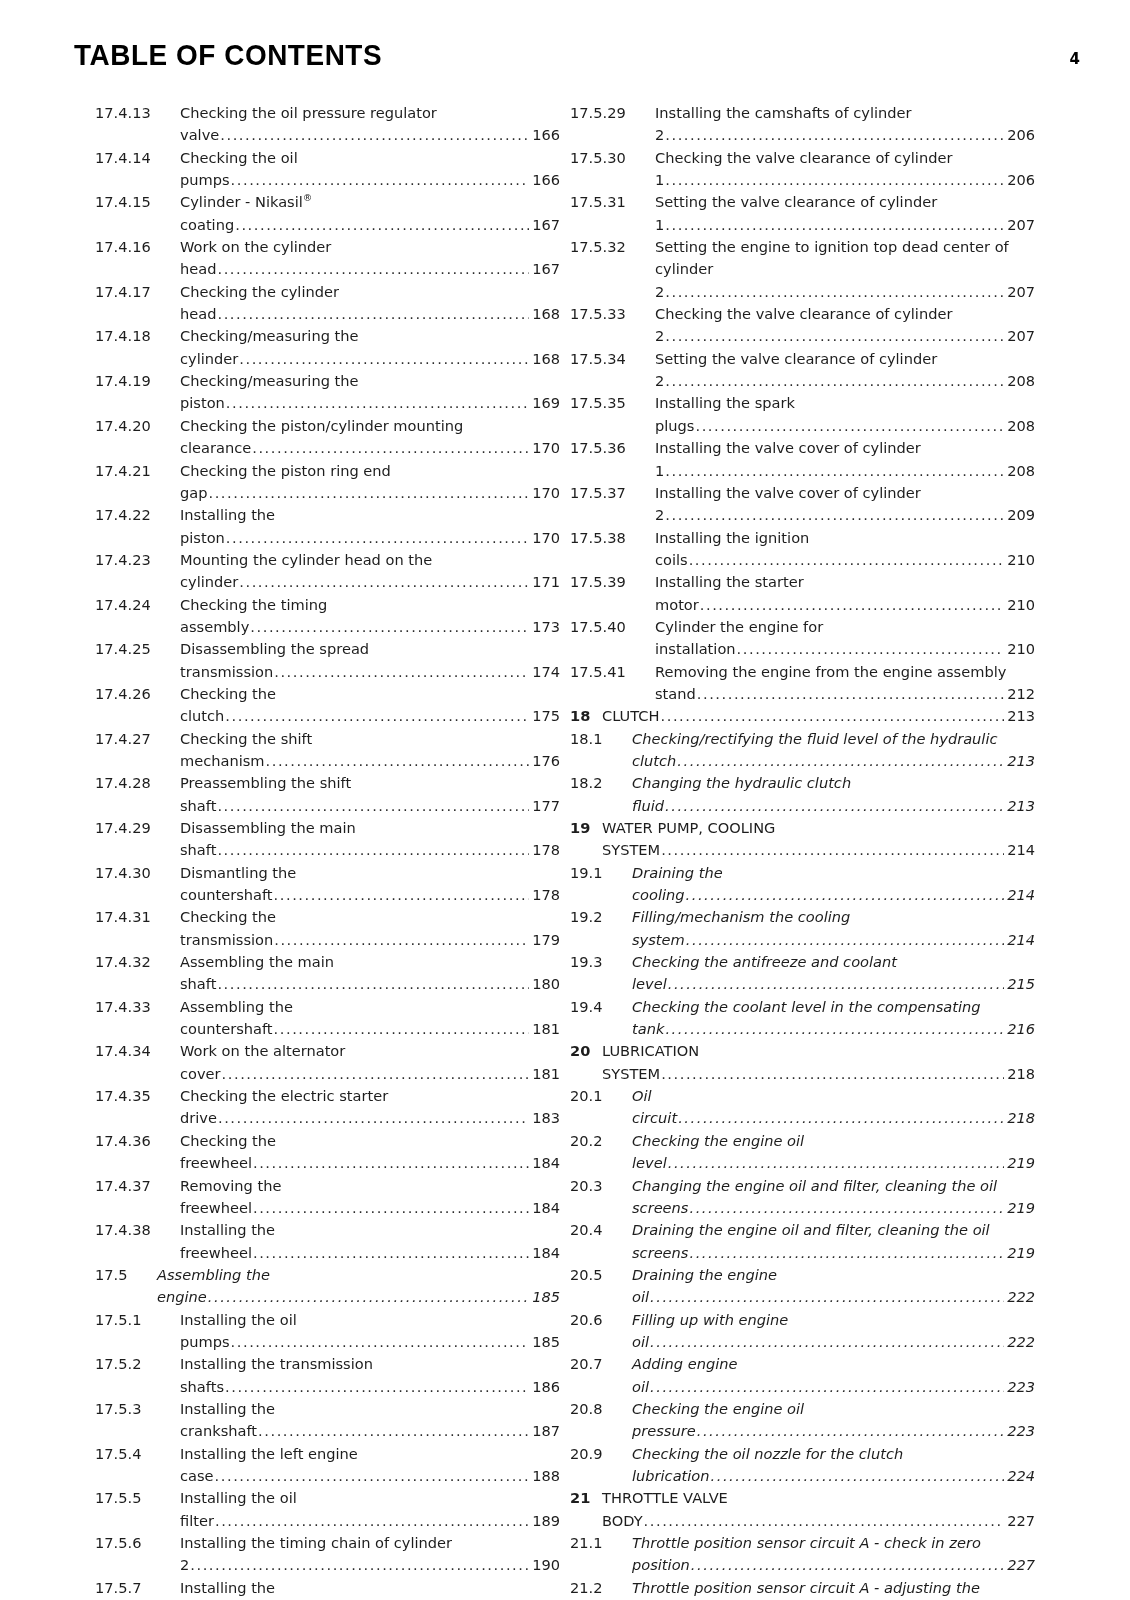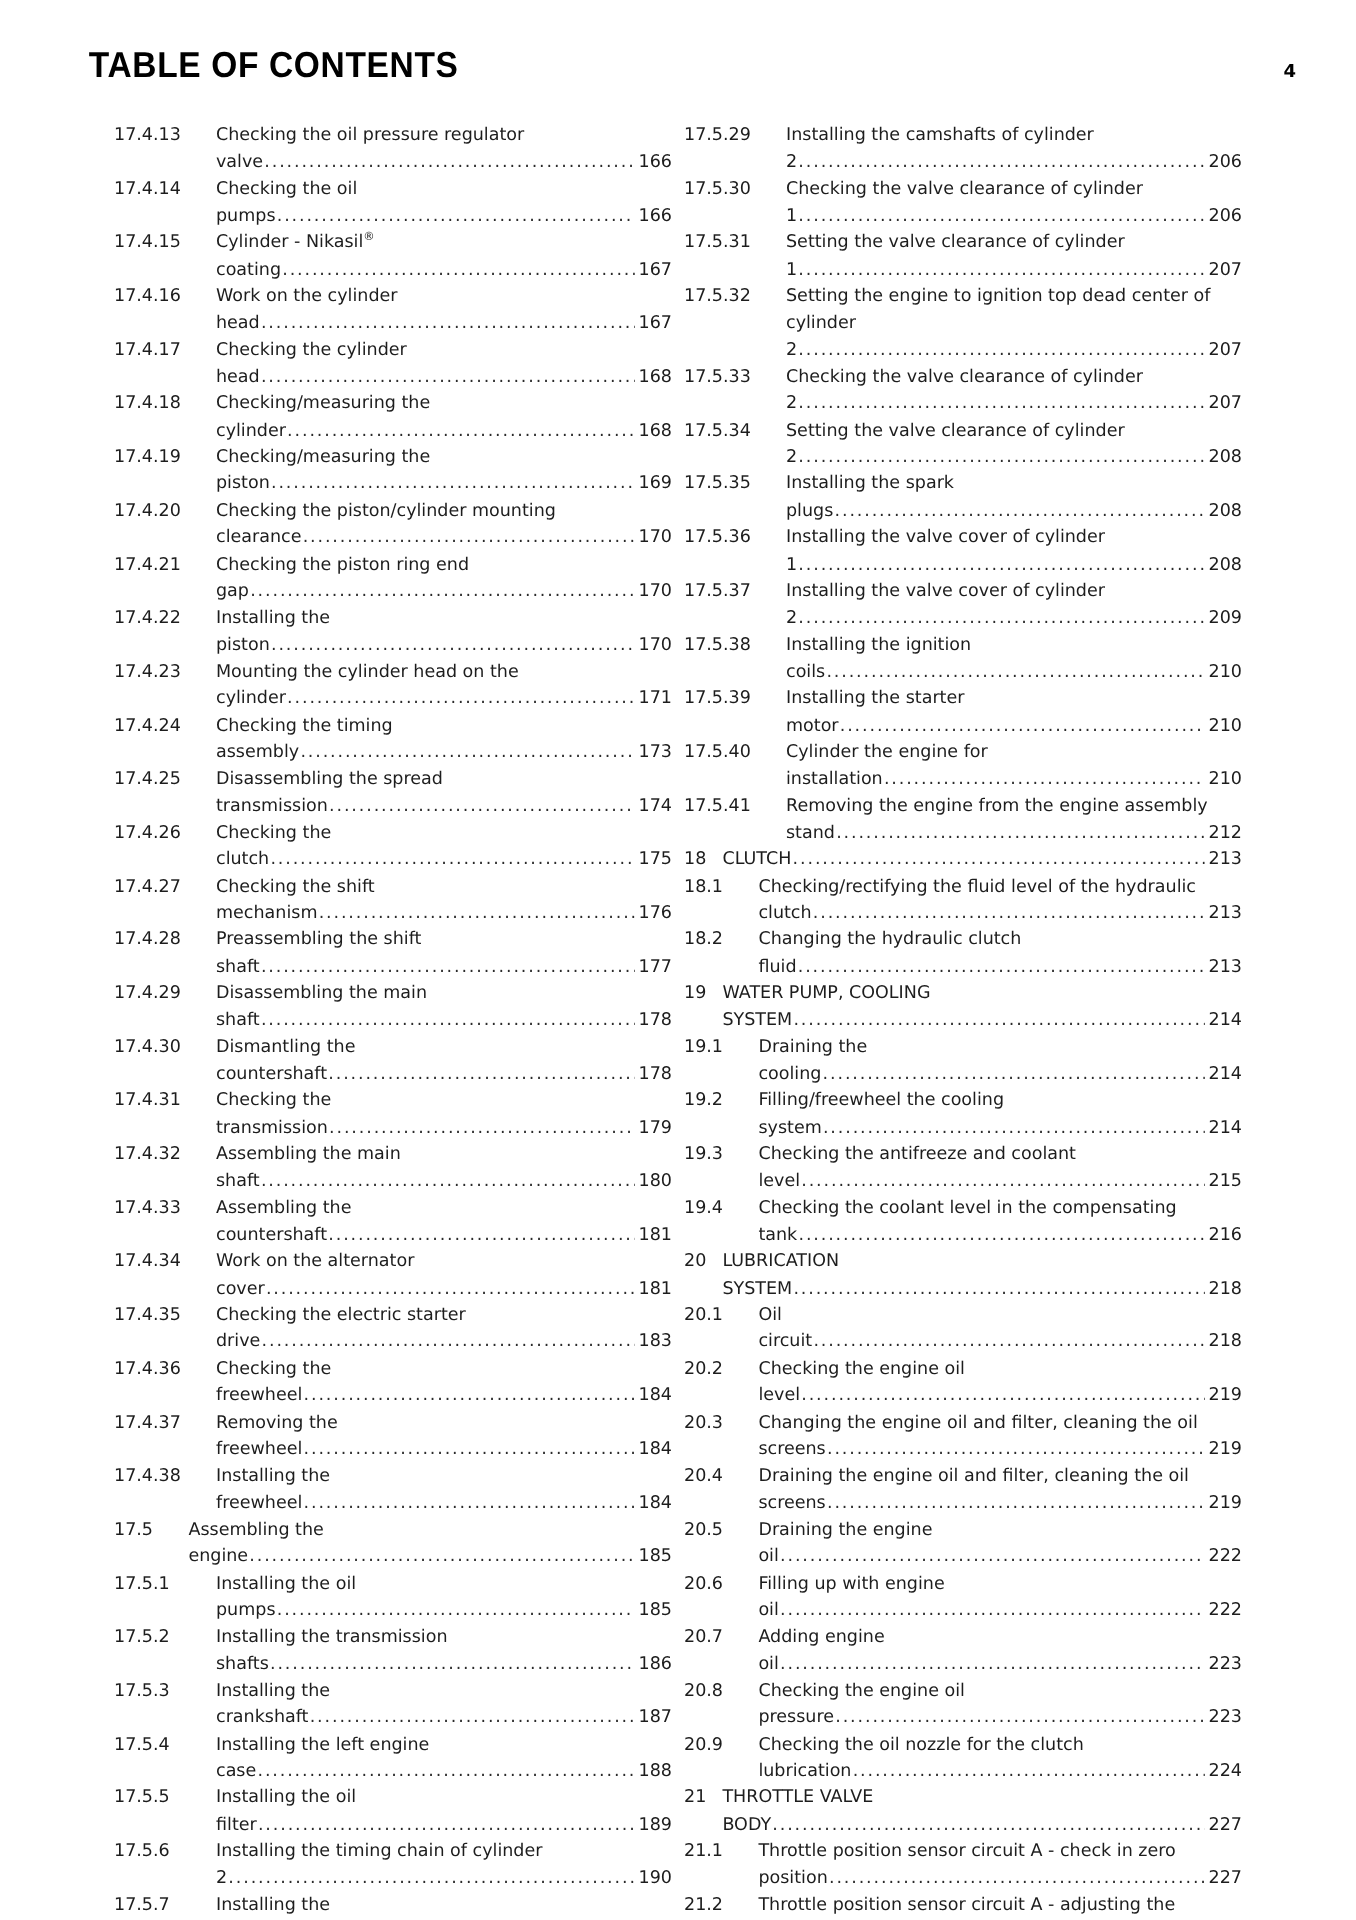--- a/index.html
+++ b/index.html
@@ -102,27 +102,27 @@
     min-width: 4px;
   }
   .pageno {
     flex: 0 0 auto;
     text-align: right;
     white-space: nowrap;
     min-width: 30px;
   }
 
   
-  .lvl-1 > .num { width: 32px; }
+  .lvl-1 > .num { width: 32px; font-weight: bold; }
   .lvl-2 > .num { width: 62px; }
   .lvl-3 > .num { width: 85px; }
 
   
   .lvl-1 > .label-wrap { padding-left: 0px; }
-  .lvl-2 > .label-wrap { padding-left: 0px; }
+  .lvl-2 > .label-wrap { padding-left: 0px; font-style: italic; }
   .lvl-3 > .label-wrap { padding-left: 0px; }
 
   .chapter .label-text { text-transform: none; }
 
   .reg {
     font-size: 9.5px;
     vertical-align: super;
     line-height: 0;
   }
 </style>
@@ -654,21 +654,21 @@
           <span class="label"><span class="label-text">Draining the </span><span class="leader-line">
               <span>cooling</span>
               <span class="leader">................................................................................................................</span>
               <span class="pageno">214</span>
             </span></span>
         </span>
       </div>
       <div class="entry lvl-2">
         <span class="num">19.2</span>
         <span class="label-wrap">
-          <span class="label"><span class="label-text">Filling/freewheel the cooling </span><span class="leader-line">
+          <span class="label"><span class="label-text">Filling/mechanism the cooling </span><span class="leader-line">
               <span>system</span>
               <span class="leader">................................................................................................................</span>
               <span class="pageno">214</span>
             </span></span>
         </span>
       </div>
       <div class="entry lvl-2">
         <span class="num">19.3</span>
         <span class="label-wrap">
           <span class="label"><span class="label-text">Checking the antifreeze and coolant </span><span class="leader-line">

